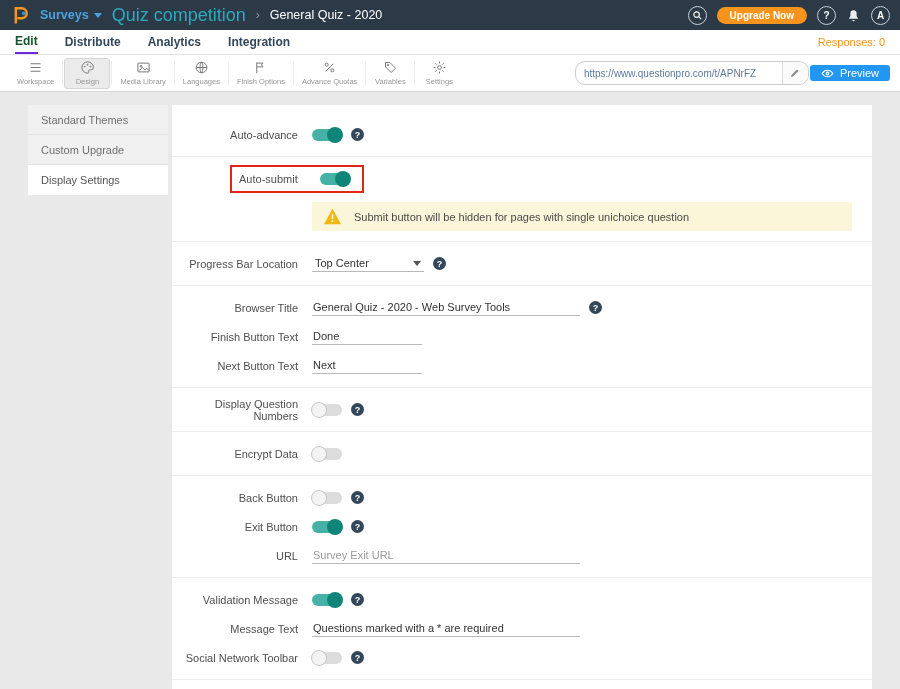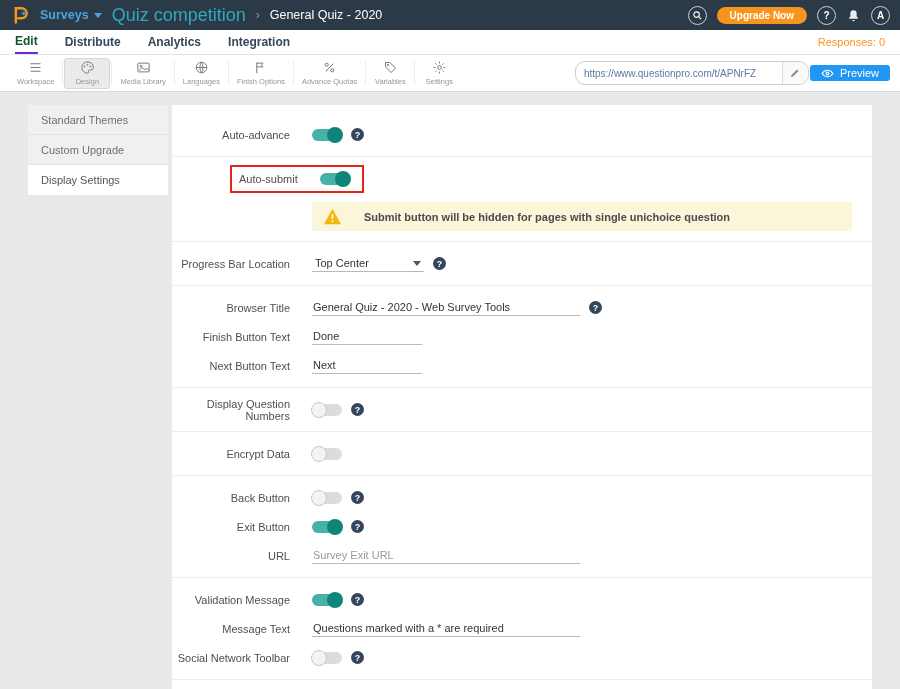--- a/index.html
+++ b/index.html
@@ -37,40 +37,40 @@
   .preview-btn { margin-left: 1px; background: #2196f3; color: #fff; height: 16px; border: 0; border-radius: 3px; display: flex; align-items: center; gap: 6px; padding: 0 11px; font-size: 11px; cursor: pointer; }
   
   .content { display: flex; gap: 4px; padding: 13px 28px 0; }
   .sidebar { width: 140px; flex-shrink: 0; }
   .side-item { height: 30px; display: flex; align-items: center; padding-left: 13px; font-size: 11px; color: #6f6f6f; background: #f0f0f0; border-bottom: 1px solid #e2e2e2; cursor: pointer; }
   .side-item.active { background: #ffffff; color: #555; border-bottom: 1px solid #ffffff; }
   .panel { flex: 1; background: #ffffff; min-height: 574px; padding-top: 8px; }
   .section { border-bottom: 1px solid #ededed; padding: 7px 0; }
   .section:last-child { border-bottom: 0; }
   .row { display: flex; align-items: center; min-height: 29px; }
-  .lbl { width: 140px; text-align: right; padding-right: 22px; font-size: 11px; color: #4f4f4f; flex-shrink: 0; }
+  .lbl { width: 140px; text-align: right; padding-right: 14px; font-size: 11px; color: #4f4f4f; flex-shrink: 0; }
   .ctl { display: flex; align-items: center; gap: 9px; }
   
   .toggle { width: 30px; height: 12px; border-radius: 6px; position: relative; display: inline-block; cursor: pointer; flex-shrink: 0; }
   .toggle.on { background: #46b2a6; }
   .toggle.off { background: #dcdcdc; }
   .toggle .knob { position: absolute; top: -2px; width: 16px; height: 16px; border-radius: 50%; }
   .toggle.on .knob { right: -1px; background: #0e8578; }
   .toggle.off .knob { left: -1px; background: #f4f4f4; border: 1px solid #c8c8c8; }
   
   .help { width: 13px; height: 13px; border-radius: 50%; background: #33475b; color: #fff; font-size: 9px; font-weight: bold; display: inline-flex; align-items: center; justify-content: center; cursor: pointer; flex-shrink: 0; }
   
   .uinput { border: 0; border-bottom: 1px solid #b9b9b9; font-size: 11px; color: #333; padding: 2px 1px; outline: none; background: transparent; }
   .uinput::placeholder { color: #9a9a9a; }
   .w-lg { width: 268px; }
   .w-sm { width: 110px; }
   .select { width: 112px; border-bottom: 1px solid #b9b9b9; font-size: 11px; color: #333; display: flex; justify-content: space-between; align-items: center; padding: 2px 3px; cursor: pointer; }
   .select .sel-caret { width: 0; height: 0; border-left: 4px solid transparent; border-right: 4px solid transparent; border-top: 5px solid #555; }
   
-  .warning { margin: 9px 20px 3px 140px; background: #fbf5da; display: flex; align-items: center; gap: 22px; padding: 6px 11px; font-size: 11px; color: #4a4a4a; font-weight: bold; }
+  .warning { margin: 9px 20px 3px 140px; background: #fbf5da; display: flex; align-items: center; gap: 12px; padding: 6px 11px; font-size: 11px; color: #4a4a4a; font-weight: normal; }
   
   .redbox { display: inline-flex; align-items: center; gap: 22px; border: 2px solid #e1251b; padding: 6px 12px 6px 7px; margin-left: 58px; }
   .lbl-inline { font-size: 11px; color: #4f4f4f; }
   .save-section { padding: 13px 0 18px; position: relative; }
   svg { flex-shrink: 0; }
 </style>
 </head>
 <body>
 
 <div class="topbar">

